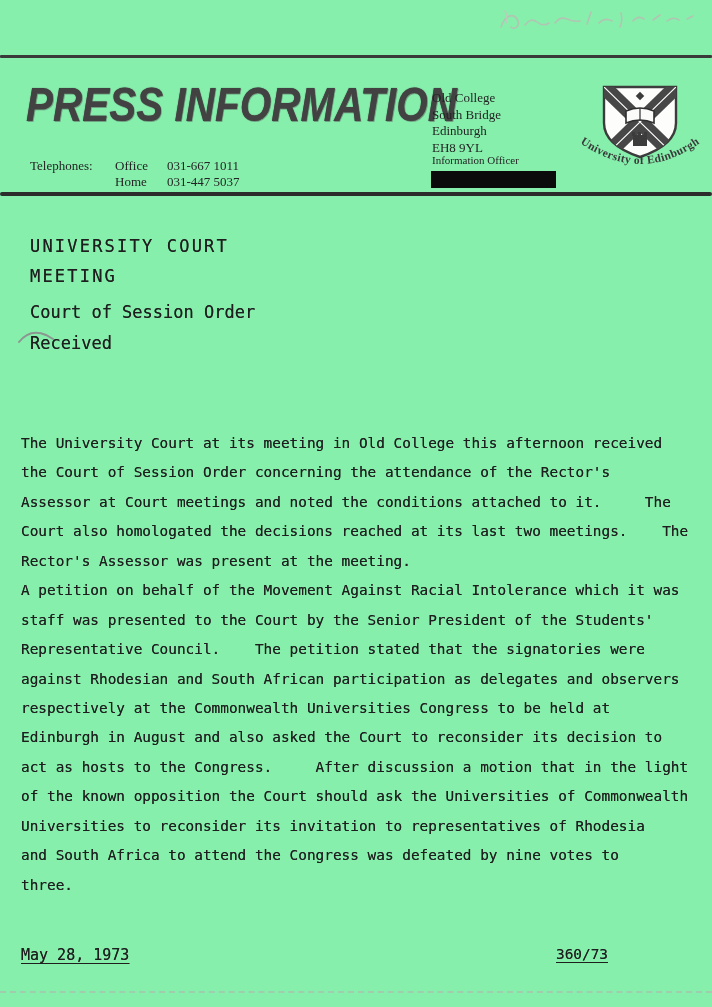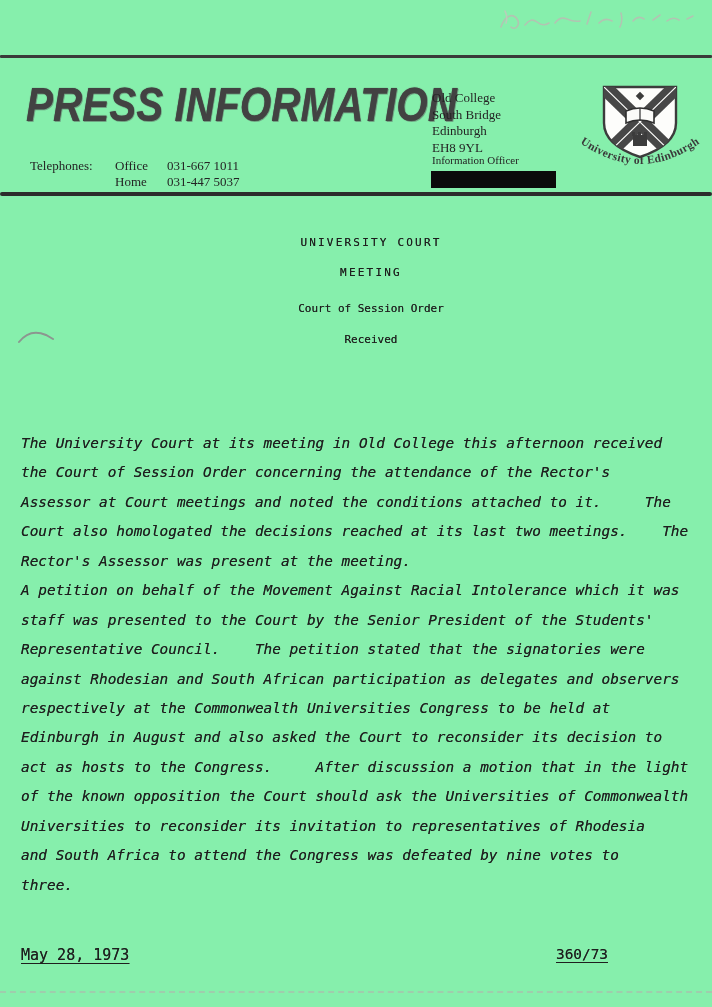--- a/index.html
+++ b/index.html
@@ -62,31 +62,31 @@
   }
   .crest{position:absolute;left:576px;top:84px;width:132px;height:94px;}
   
   .tw{
     font-family:"DejaVu Sans Mono","Liberation Mono",monospace;
     color:#1e1e1e;
     text-shadow:0 0 .6px rgba(25,25,25,.75);
   }
   .title-line{
     position:absolute;left:30px;right:0;
-    text-align:center;
-    font-size:11px;
+    text-align:left;
+    font-size:17px;
     white-space:pre;
   }
   .title-spaced{letter-spacing:2.2px;}
   .t1{top:236px;} .t2{top:266px;} .t3{top:302px;} .t4{top:333px;}
   .body-text{
     position:absolute;left:21px;top:429px;right:0;
     font-size:14.4px;line-height:29.45px;
   }
-  .body-text .body-line{white-space:pre;height:29.45px;font-style:italic;}
+  .body-text .body-line{white-space:pre;height:29.45px;}
   .footer-date{
     position:absolute;left:21px;top:946px;
     font-size:15px;
     text-decoration:underline;text-underline-offset:3px;
     white-space:pre;
   }
   .footer-ref{
     position:absolute;left:556px;top:946px;
     font-size:14.4px;
     text-decoration:underline;text-underline-offset:3px;

